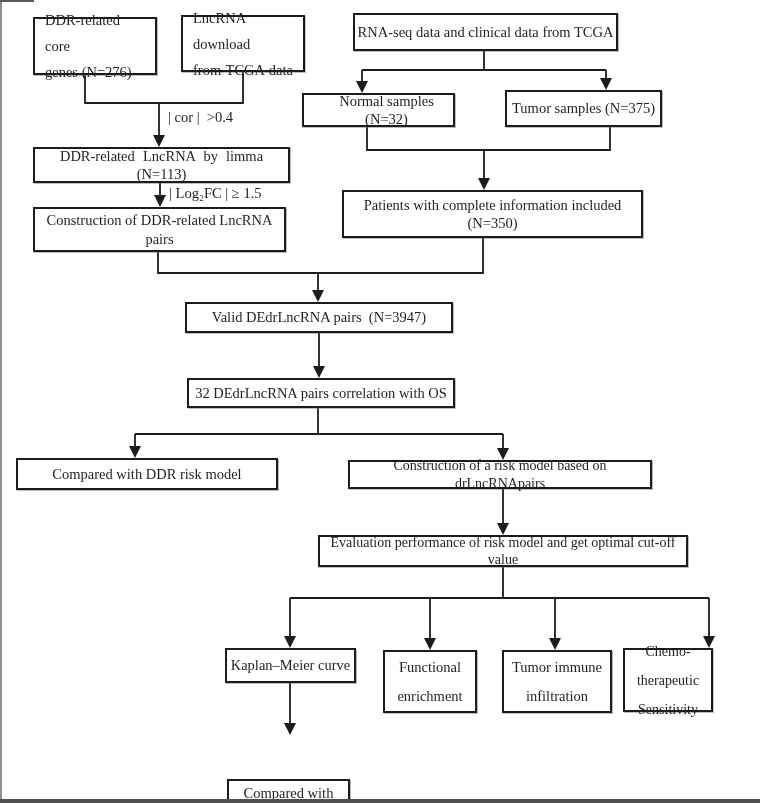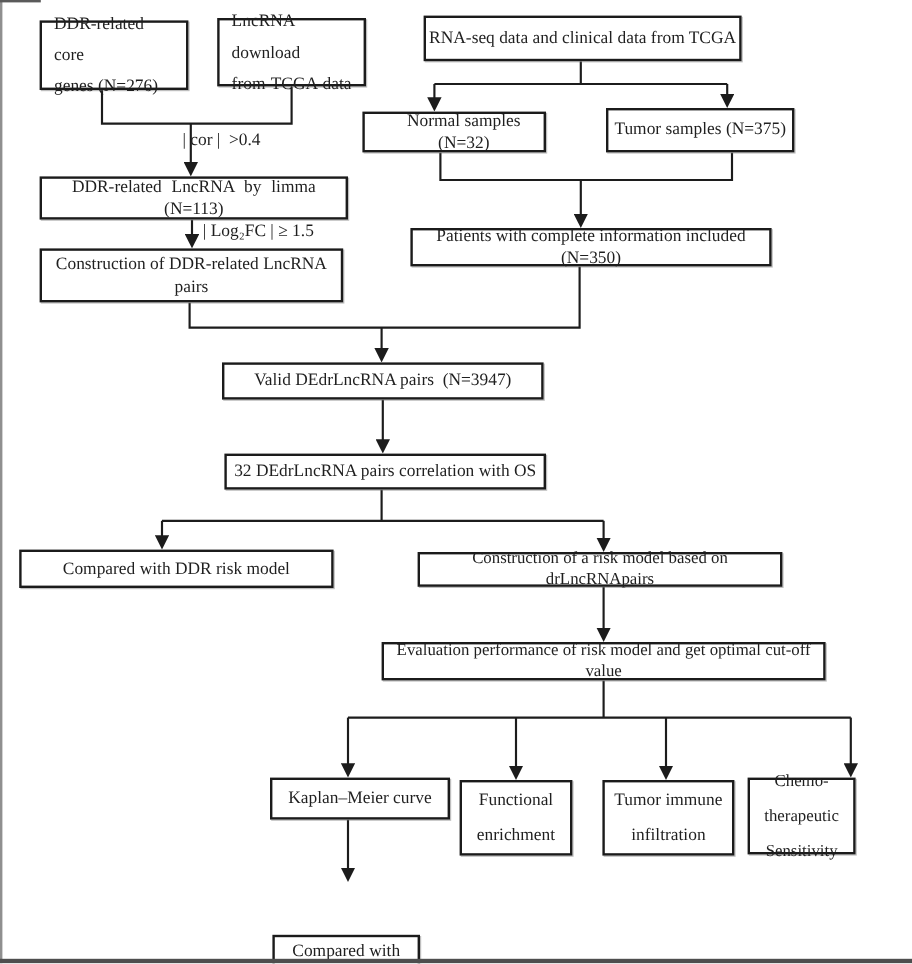--- a/index.html
+++ b/index.html
@@ -39,32 +39,32 @@
   
   .n-ddrcore{left:33px;top:17px;width:124px;height:58px;}
   .n-ddrcore .ln{line-height:26px;}
   .n-lncdl{left:181px;top:15px;width:124px;height:57px;}
   .n-lncdl .ln{line-height:26px;}
   .n-rnaseq{left:353px;top:13px;width:265px;height:38px;}
   .n-normal{left:302px;top:93px;width:153px;height:34px;padding-left:16px;}
   .n-tumor{left:505px;top:90px;width:157px;height:37px;}
   .n-limma{left:33px;top:147px;width:257px;height:36px;}
   .n-construct{left:33px;top:207px;width:253px;height:45px;}
-  .n-patients{left:342px;top:190px;width:301px;height:32px;}
+  .n-patients{left:342px;top:190px;width:301px;height:48px;}
   .n-valid{left:185px;top:302px;width:268px;height:31px;}
   .n-os{left:187px;top:378px;width:268px;height:30px;}
   .n-compddr{left:16px;top:458px;width:262px;height:32px;}
   .n-riskmodel{left:348px;top:460px;width:304px;height:29px;font-size:14px;}
   .n-eval{left:318px;top:535px;width:370px;height:32px;font-size:14px;}
-  .n-km{left:225px;top:648px;width:150px;height:35px;}
+  .n-km{left:225px;top:648px;width:131px;height:35px;}
   .n-func{left:383px;top:650px;width:94px;height:63px;}
   .n-timmune{left:502px;top:650px;width:110px;height:63px;}
   .n-chemo{left:623px;top:648px;width:90px;height:64px;font-size:14px;}
   .n-compprev{left:227px;top:735px;width:123px;height:58px;margin-top:44px;}
-  .l-cor{left:152px;top:109px;}
+  .l-cor{left:168px;top:109px;}
   .l-logfc{left:169px;top:185px;}
   
   .scan{position:absolute;background:#8f8f8f;}
   .scan-left{left:0;top:0;width:2px;height:803px;}
   .scan-bottom{left:0;top:799px;width:760px;height:4px;background:#4e4e4e;}
   .scan-top{left:0;top:0;width:34px;height:2px;background:#5a5a5a;}
 </style>
 </head>
 <body>
 

